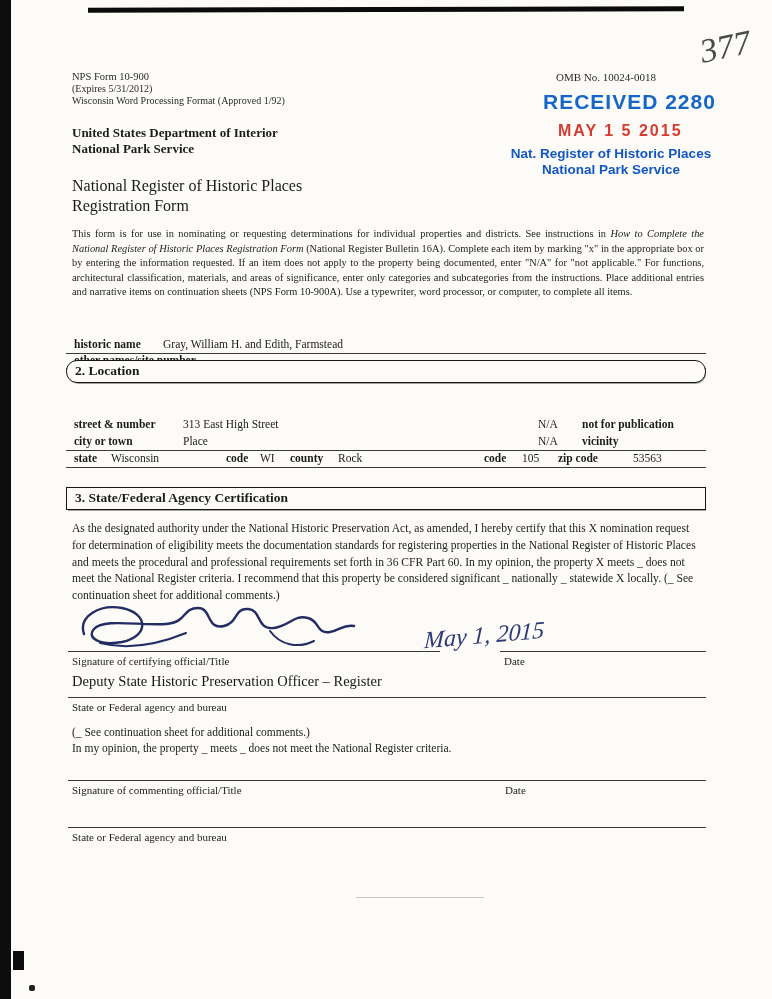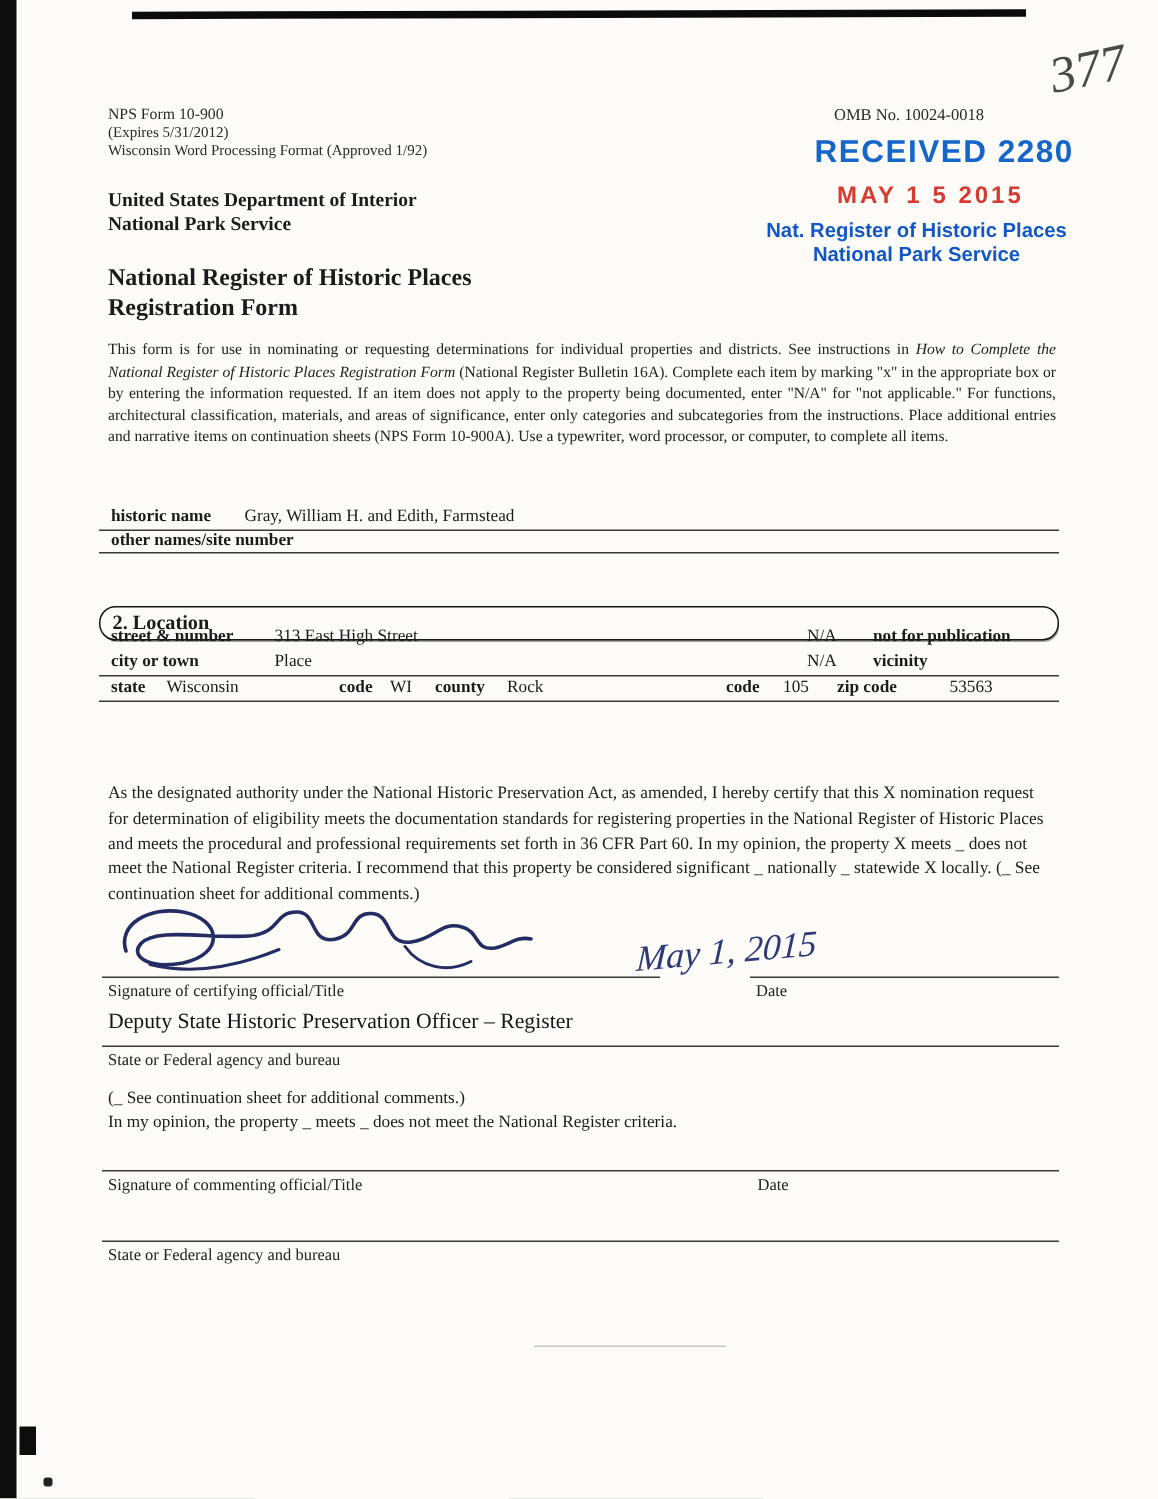--- a/index.html
+++ b/index.html
@@ -40,21 +40,21 @@
     font-family: "Liberation Sans", sans-serif;
     font-size: 13.5px; font-weight: 700; line-height: 1.18;
     color: #1257c4; text-align: center; width: 206px;
   }
   .hand-377 {
     font-family: "Liberation Serif", serif; font-style: italic;
     font-size: 34px; color: #4a4a4a; transform: rotate(-12deg);
   }
 
   .dept { font-size: 13px; font-weight: 700; line-height: 1.25; }
-  .form-title { font-size: 16px; font-weight: 700; line-height: 1.25; }
+  .form-title { font-size: 16px; font-weight: 400; line-height: 1.25; }
 
   .instructions {
     width: 632px; font-size: 10.4px; line-height: 1.4;
     text-align: justify; color: #222;
   }
   .instructions i { font-style: italic; }
 
   .section-box {
     left: 66px; width: 640px; height: 23px;
     border: 1.5px solid #161616;
@@ -126,21 +126,21 @@
   <div class="abs rowset" style="top:337px;">
     <div class="frow ul">
       <span class="lbl" style="left:8px;">historic name</span>
       <span style="left:97px;">Gray, William H. and Edith, Farmstead</span>
     </div>
     <div class="frow ul" style="height:15px;">
       <span class="lbl" style="left:8px; top:0;">other names/site number</span>
     </div>
   </div>
 
-  <div class="abs section-box" style="top:404px;border-radius:11px;">
+  <div class="abs section-box" style="top:360px;border-radius:11px;">
     <span>2. Location</span>
   </div>
   <div class="abs rowset" style="top:417px;">
     <div class="frow">
       <span class="lbl" style="left:8px;">street &amp; number</span>
       <span style="left:117px;">313 East High Street</span>
       <span style="left:472px;">N/A</span>
       <span class="lbl" style="left:516px;">not for publication</span>
     </div>
     <div class="frow ul">
@@ -156,20 +156,23 @@
       <span style="left:194px;">WI</span>
       <span class="lbl" style="left:224px;">county</span>
       <span style="left:272px;">Rock</span>
       <span class="lbl" style="left:418px;">code</span>
       <span style="left:456px;">105</span>
       <span class="lbl" style="left:492px;">zip code</span>
       <span style="left:554px;margin-left:13px;">53563</span>
     </div>
   </div>
 
+  <div class="abs section-box" style="top:487px;">
+    <span>3. State/Federal Agency Certification</span>
+  </div>
   <p class="abs cert-text" style="left:72px; top:521px;">As the designated authority under the National Historic Preservation Act, as amended, I hereby certify that this X nomination request for determination of eligibility meets the documentation standards for registering properties in the National Register of Historic Places and meets the procedural and professional requirements set forth in 36 CFR Part 60. In my opinion, the property X meets _ does not meet the National Register criteria. I recommend that this property be considered significant _ nationally _ statewide X locally. (_ See continuation sheet for additional comments.)</p>
 
   <svg class="abs" style="left:70px; top:596px;" width="300" height="60" viewBox="0 0 300 60">
     <path class="sig-svg" stroke-width="2.4" d="M14 38 C8 20, 30 8, 52 12 C78 17, 80 40, 52 46 C30 50, 16 42, 24 33 C34 22, 70 30, 96 28 C118 26, 112 12, 128 12 C142 12, 136 34, 154 30 C168 27, 164 12, 178 13 C192 14, 186 34, 204 32 C220 30, 224 18, 238 22 C250 25, 246 38, 260 36 C270 34, 274 28, 284 30"></path>
     <path class="sig-svg" stroke-width="2" d="M30 47 C62 55, 94 46, 116 37"></path>
     <path class="sig-svg" stroke-width="2" d="M200 35 C210 49, 228 53, 244 45"></path>
   </svg>
 
   <div class="abs hand-date" style="left:424px; top:622px;">May 1, 2015</div>
 

